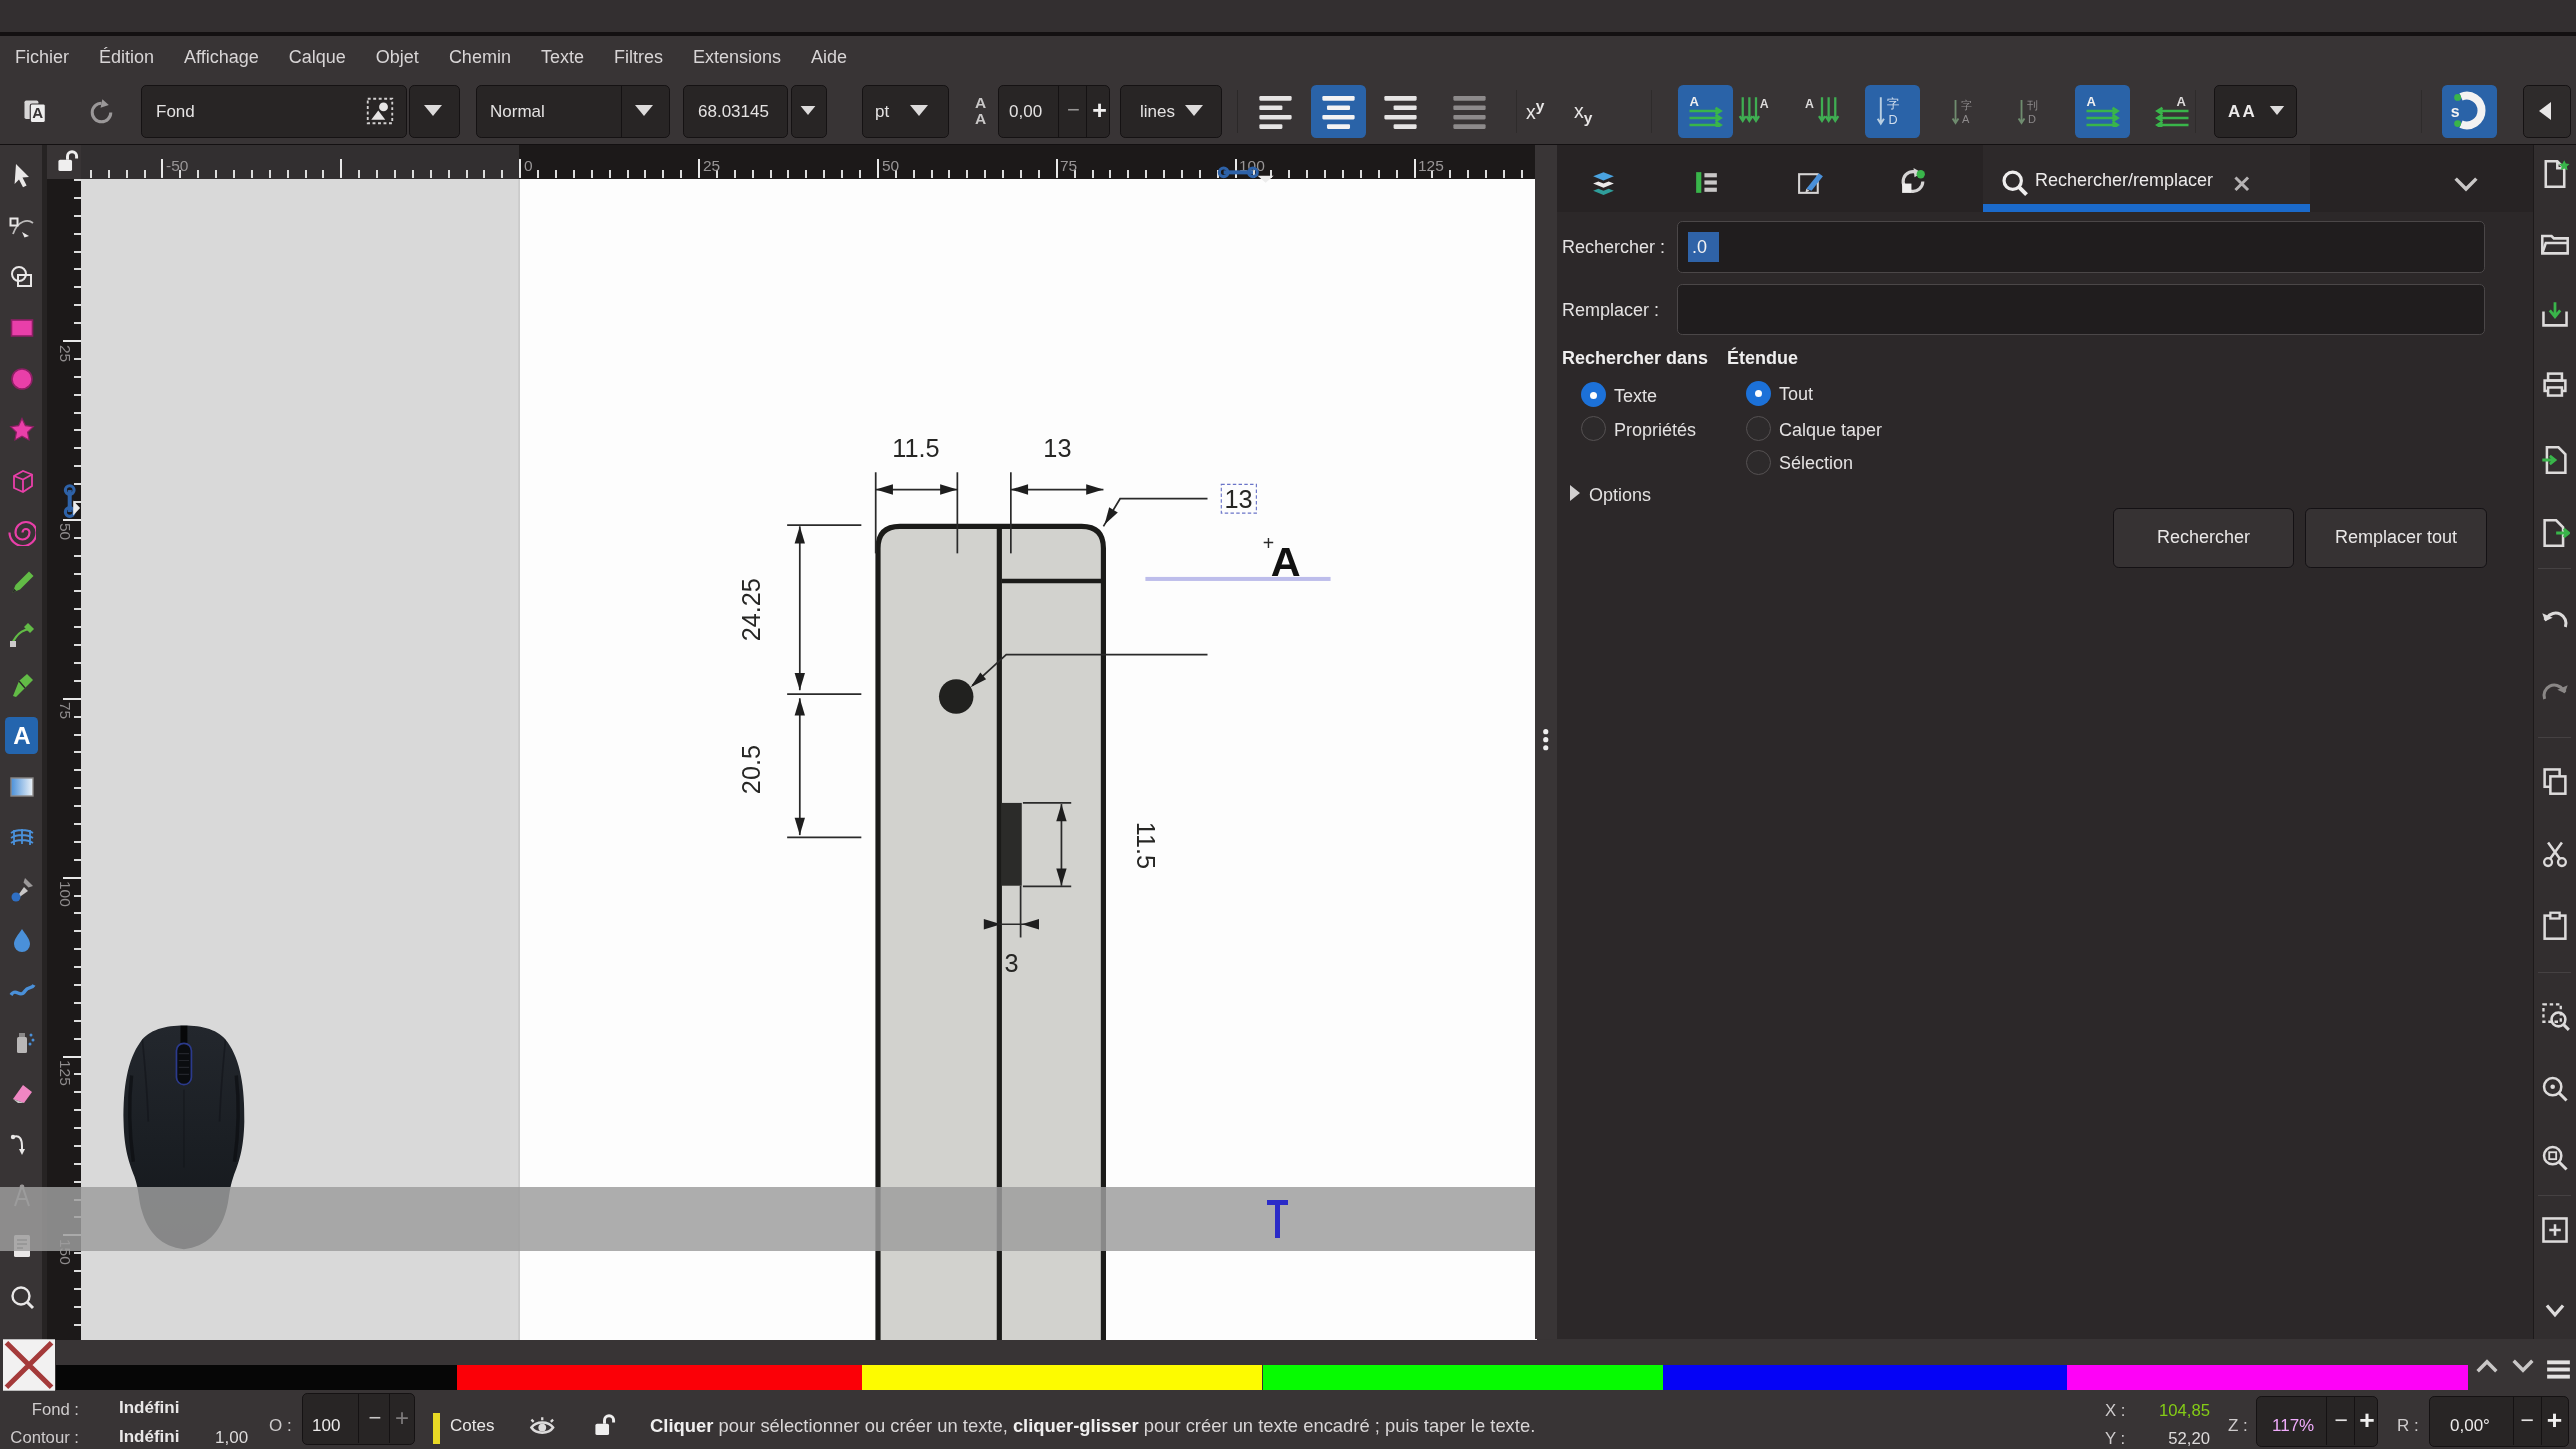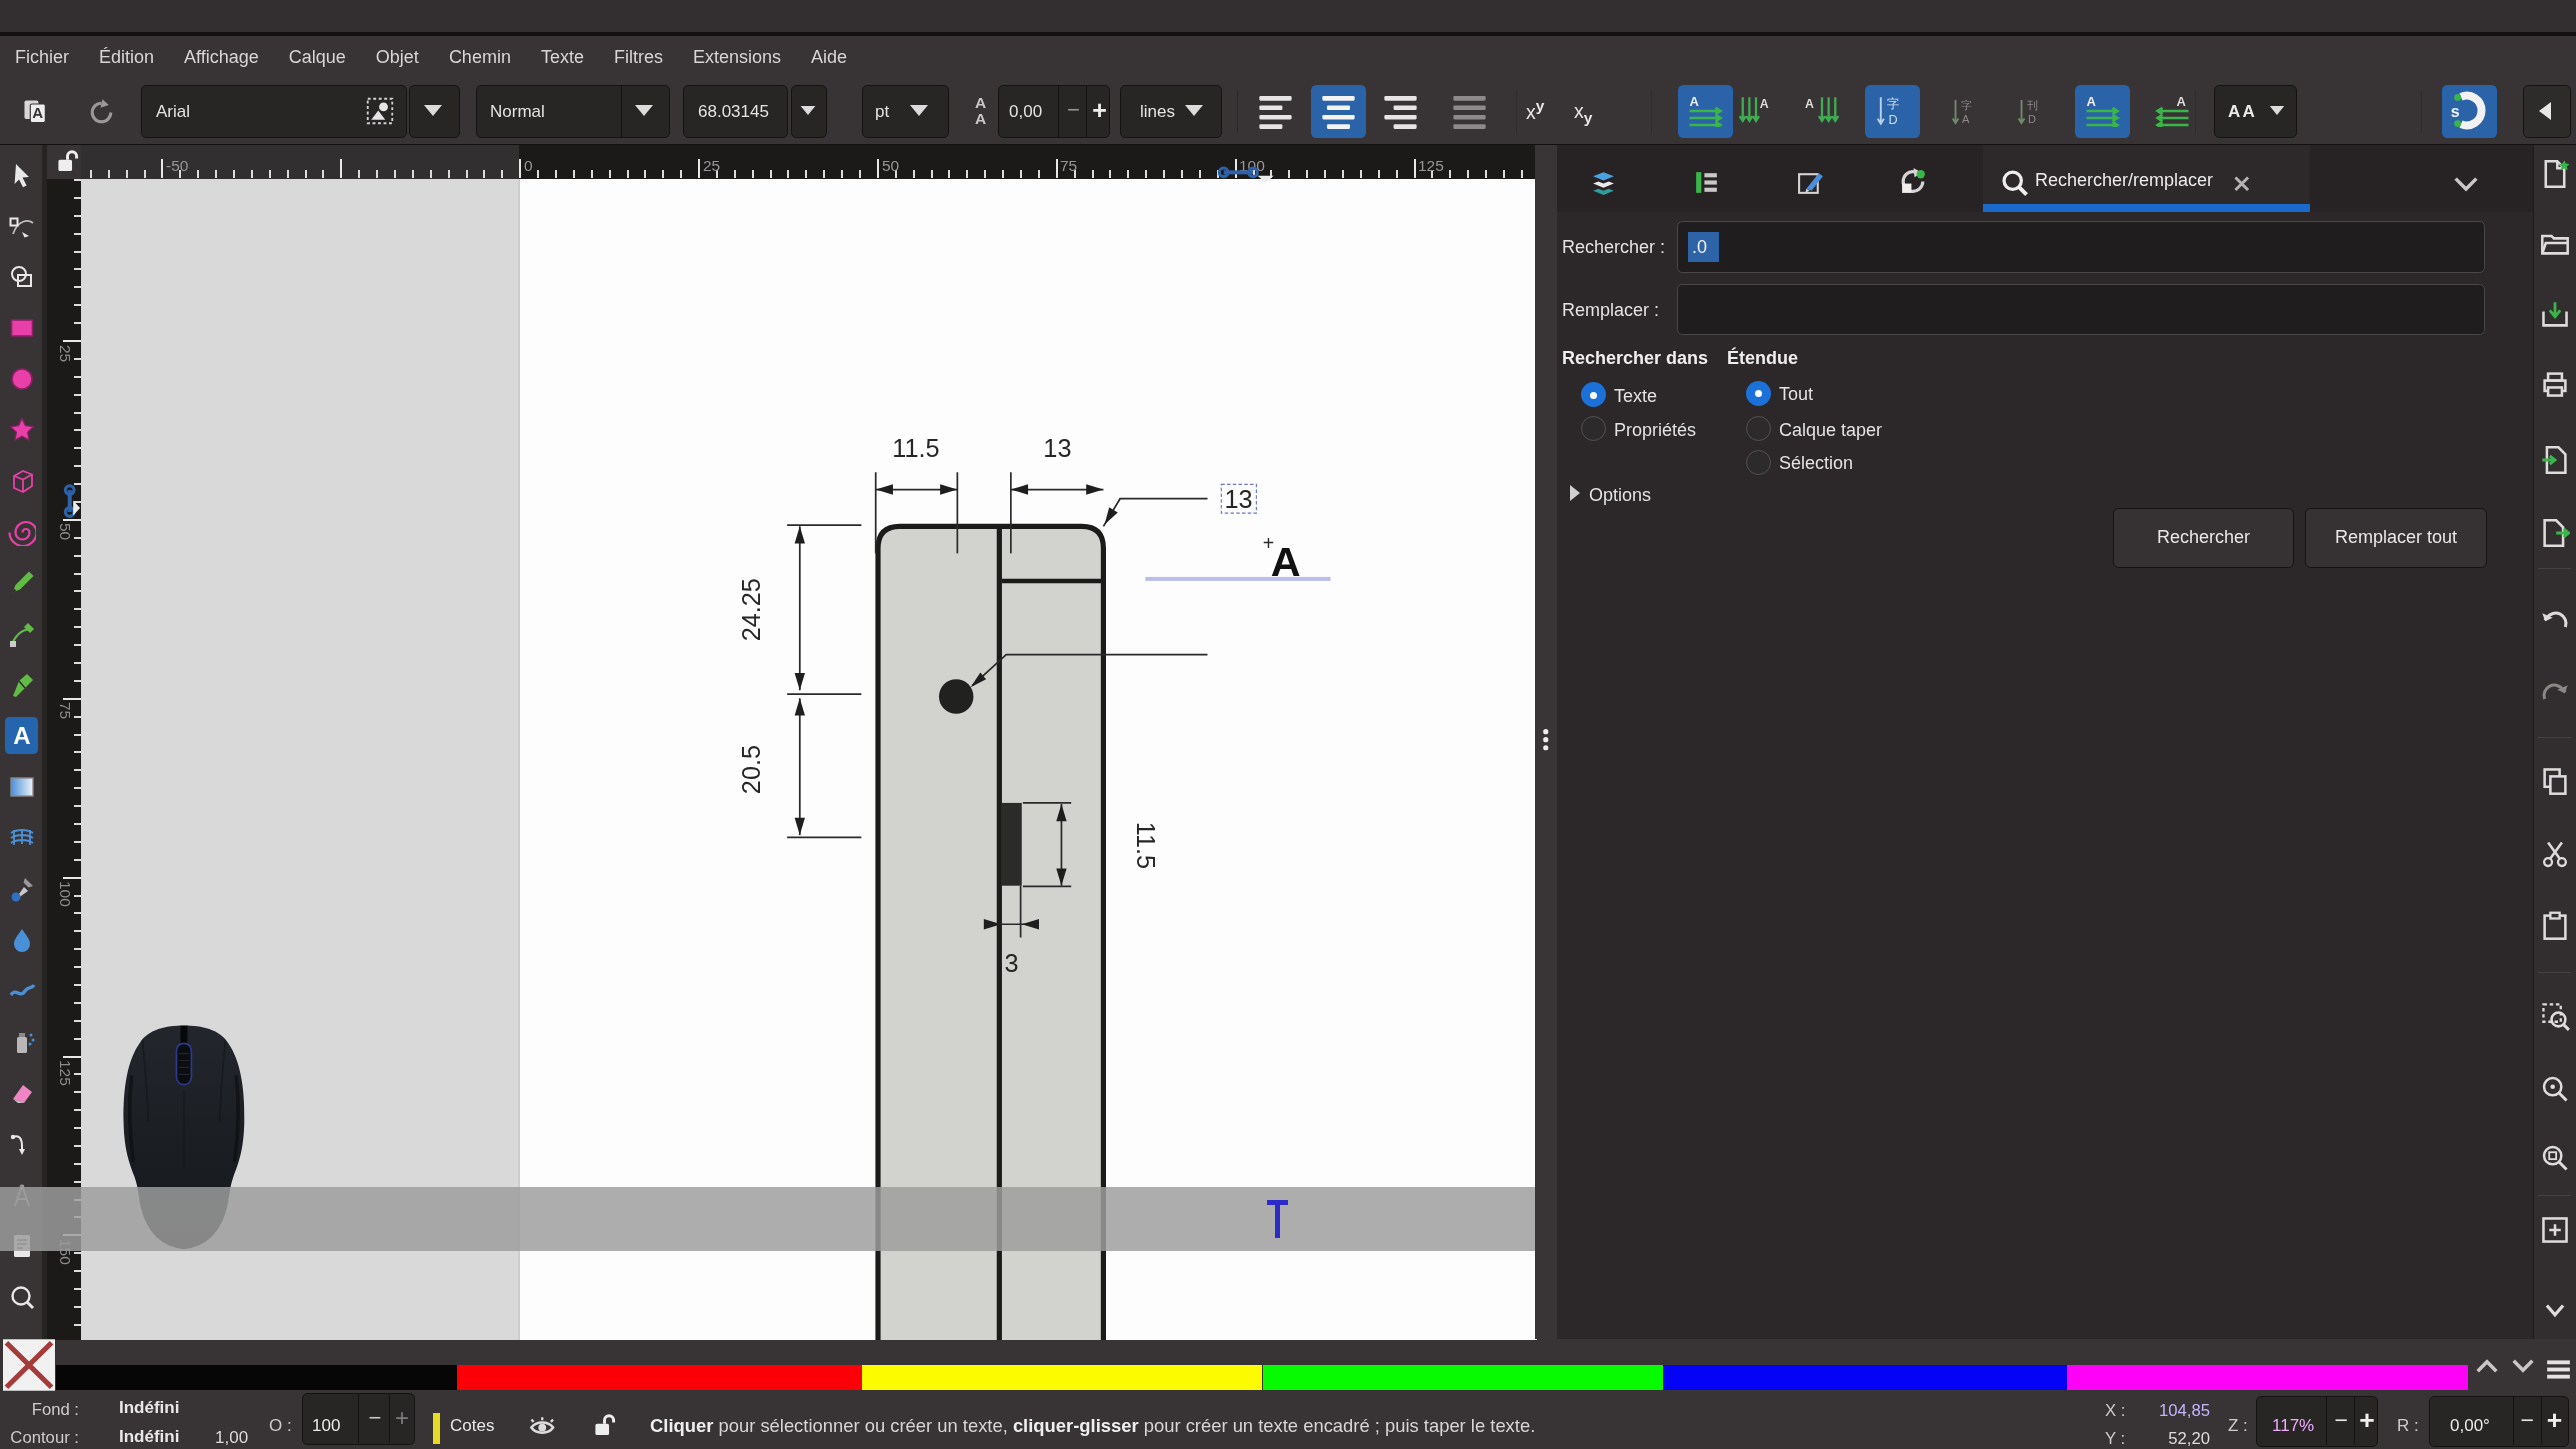--- a/index.html
+++ b/index.html
@@ -33,21 +33,21 @@
 <rect x="8" y="6" width="13" height="16" rx="1.5" fill="#efeeee" stroke="#383435" stroke-width="1"></rect>
 <text x="14.5" y="18.5" font-size="13" font-weight="bold" fill="#383435" text-anchor="middle" font-family="Liberation Sans">A</text>
 </svg>
 
 <svg class="abs" style="left:87px;top:98px;" width="29" height="29" viewBox="0 0 25 25">
 <path d="M12.5 4.5 A8 8 0 1 0 20.5 12.5" fill="none" stroke="#9b9899" stroke-width="2.6"></path>
 <path d="M12.5 1 L19 4.7 L12.5 8.4 Z" fill="#9b9899" transform="rotate(12 12.5 4.5)"></path>
 </svg>
 
 <div class="combo" style="left:141px;top:85px;width:266px;height:53px;"></div>
-<div class="abs ctext" style="left:156px;top:86px;">Arial</div>
+<div class="abs ctext" style="left:156px;top:86px;">Fond</div>
 <svg class="abs" style="left:366px;top:97px;" width="28" height="28" viewBox="0 0 24 24">
 <rect x="1.5" y="1.5" width="21" height="21" fill="none" stroke="#d2d0d0" stroke-width="1.6" stroke-dasharray="2.5 2.2"></rect>
 <circle cx="15" cy="8.5" r="3.8" fill="#e6e4e4"></circle>
 <path d="M4.5 19.5 L10.5 11.5 L16.5 19.5 Z" fill="#e6e4e4"></path>
 </svg>
 <div class="combo" style="left:409px;top:85px;width:51px;height:53px;"></div>
 <div class="dda" style="left:424px;top:105px;"></div>
 
 <div class="combo" style="left:476px;top:85px;width:194px;height:53px;"></div>
 <div class="abs" style="left:621px;top:86px;width:1.2px;height:51px;background:#151213;"></div>
@@ -784,21 +784,21 @@
 <circle cx="11.5" cy="11" r="3.4" fill="#dddbdb"></circle>
 <path d="M4 6 L2 4 M11.5 4.5 L11.5 2 M19 6 L21 4" stroke="#dddbdb" stroke-width="2"></path>
 </svg>
 <svg class="abs" style="left:592px;top:1412px;" width="25" height="28" viewBox="0 0 22 24">
 <rect x="3" y="10" width="12" height="10" rx="1.5" fill="#efeeee"></rect>
 <path d="M11 10 V7 a4 4 0 0 1 8 0 v2" fill="none" stroke="#efeeee" stroke-width="2.6"></path>
 </svg>
 <div class="abs" style="left:650px;top:1415px;font-size:18.4px;color:#d8d5d6;"><b style="color:#f0efef;">Cliquer</b> pour sélectionner ou créer un texte, <b style="color:#f0efef;">cliquer-glisser</b> pour créer un texte encadré ; puis taper le texte.</div>
 <div class="abs" style="left:2105px;top:1401px;font-size:16.7px;color:#cecbcc;">X :</div>
 <div class="abs" style="left:2105px;top:1429px;font-size:16.7px;color:#cecbcc;">Y :</div>
-<div class="abs" style="left:2142px;top:1401px;width:68px;font-size:16.7px;color:#c4b5fd;text-align:right;">104,85</div>
+<div class="abs" style="left:2142px;top:1401px;width:68px;font-size:16.7px;color:#84cc16;text-align:right;">104,85</div>
 <div class="abs" style="left:2142px;top:1429px;width:68px;font-size:16.7px;color:#dddbdb;text-align:right;">52,20</div>
 <div class="abs" style="left:2228px;top:1416px;font-size:17px;color:#cecbcc;">Z :</div>
 <div class="abs" style="left:2256px;top:1396px;width:122px;height:51px;background:#282525;border:1.2px solid #151213;border-radius:5.2px;box-sizing:border-box;"></div>
 <div class="abs" style="left:2272px;top:1416px;font-size:17px;color:#f0abfc;">117%</div>
 <div class="abs" style="left:2326px;top:1397px;width:1.2px;height:48px;background:#151213;"></div>
 <div class="abs" style="left:2354px;top:1397px;width:1.2px;height:48px;background:#151213;"></div>
 <div class="abs" style="left:2328px;top:1397px;width:26.5px;height:48px;color:#e4e2e2;font-size:23px;line-height:46px;text-align:center;">−</div>
 <div class="abs" style="left:2355px;top:1397px;width:24px;height:48px;color:#f0efef;font-size:26.5px;line-height:47px;text-align:center;font-weight:bold;">+</div>
 <div class="abs" style="left:2397px;top:1416px;font-size:17px;color:#cecbcc;">R :</div>
 <div class="abs" style="left:2429px;top:1396px;width:140px;height:51px;background:#282525;border:1.2px solid #151213;border-radius:5.2px;box-sizing:border-box;"></div>

